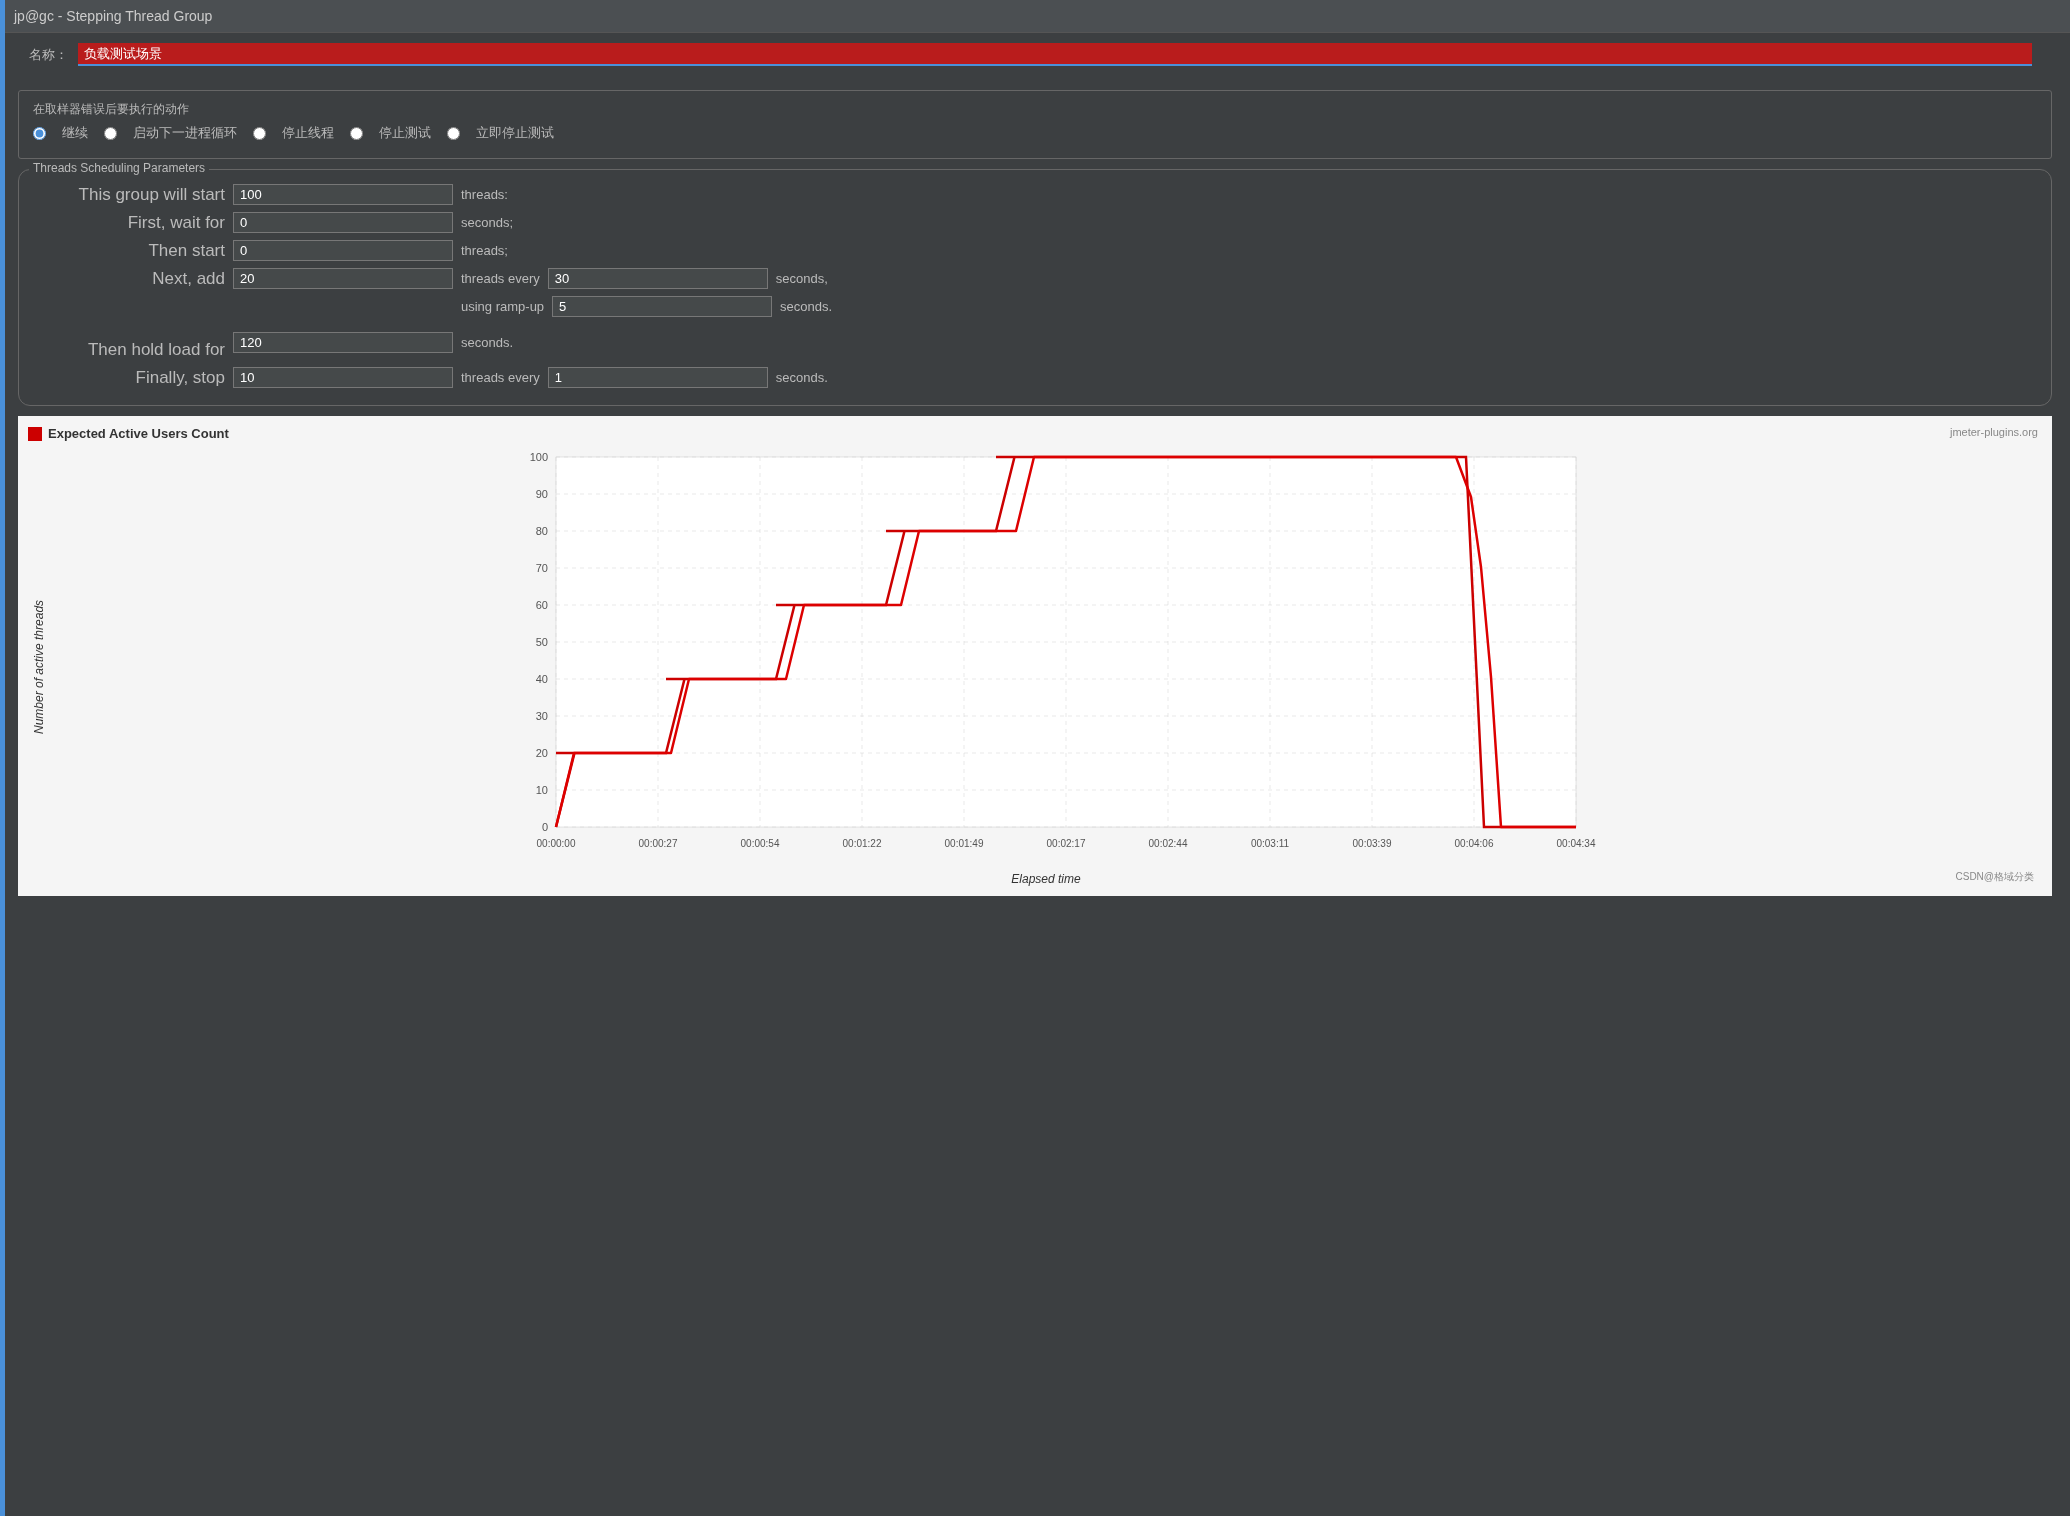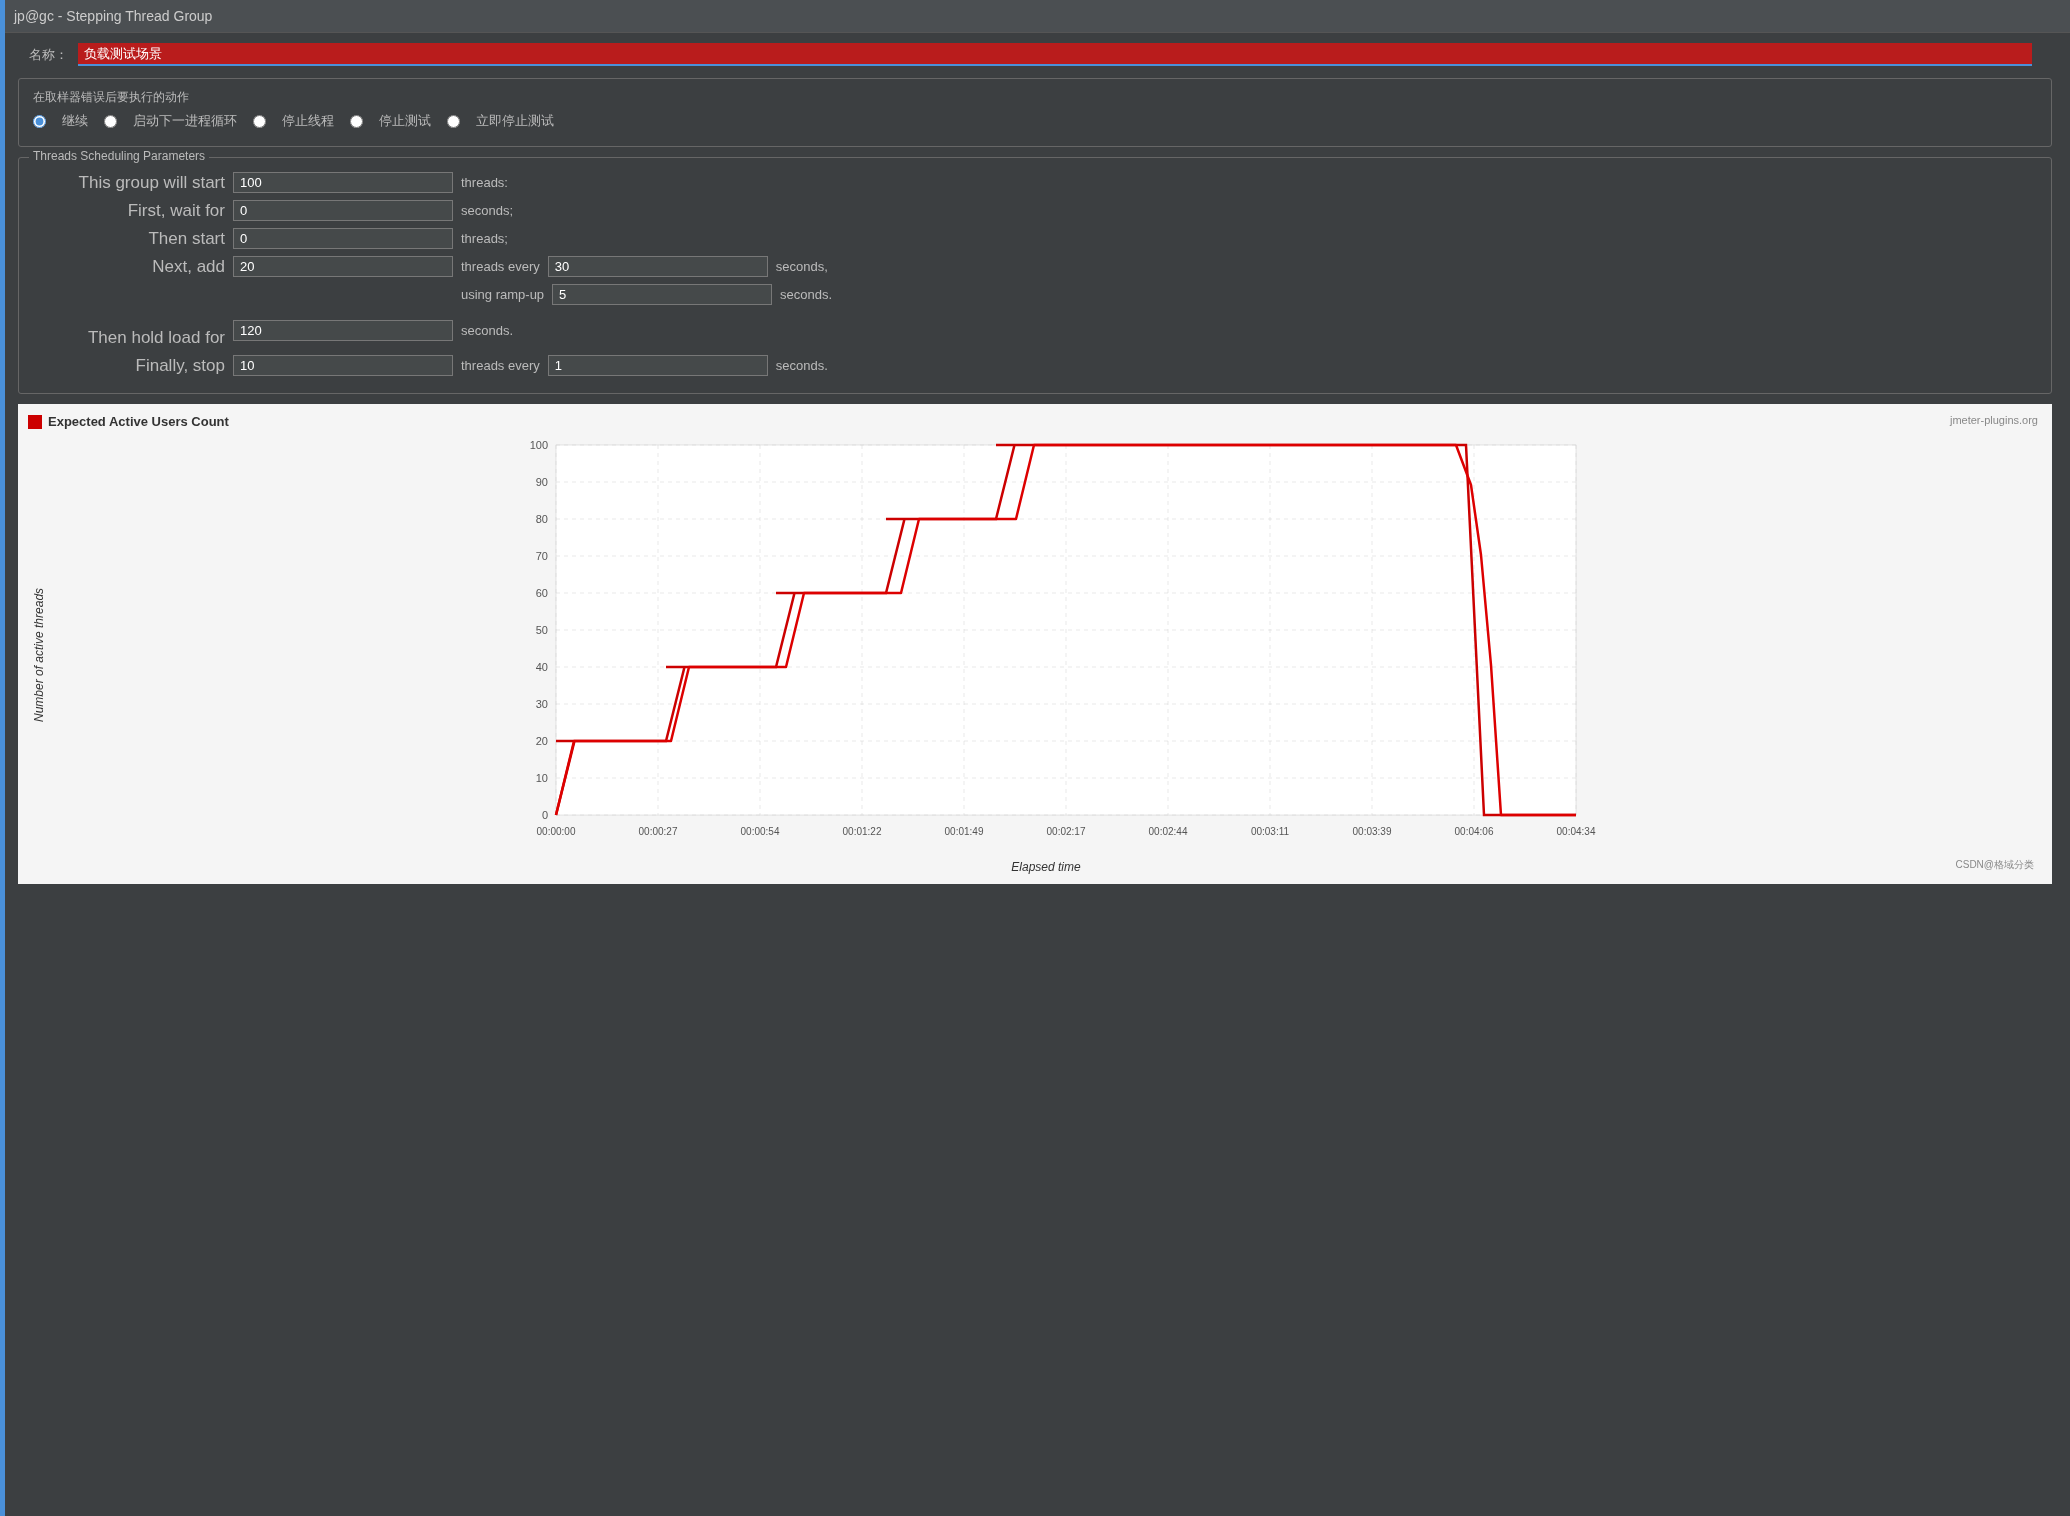--- a/index.html
+++ b/index.html
@@ -21,21 +21,21 @@
       color: #cccccc;
       border-bottom: 1px solid #555;
     }
     .form-area {
       background: #3c3f41;
       padding: 10px 18px;
     }
     .form-row {
       display: flex;
       align-items: center;
-      margin-bottom: 12px;
+      margin-bottom: 24px;
     }
     .form-label {
       color: #bbbbbb;
       min-width: 60px;
       text-align: right;
       padding-right: 10px;
       font-size: 13px;
     }
     .section-box {
       border: 1px solid #666;
@@ -54,21 +54,21 @@
       align-items: center;
       gap: 16px;
       color: #bbbbbb;
       cursor: pointer;
     }
     .radio-item input[type="radio"] {
       accent-color: #4a90d9;
     }
     .params-section {
       border: 1px solid #666;
-      border-radius: 3px;
+      border-radius: 12px;
       margin: 10px 0;
       padding: 14px 14px 10px 14px;
       position: relative;
     }
     .params-title {
       position: absolute;
       top: -9px;
       left: 10px;
       background: #3c3f41;
       padding: 0 4px;

